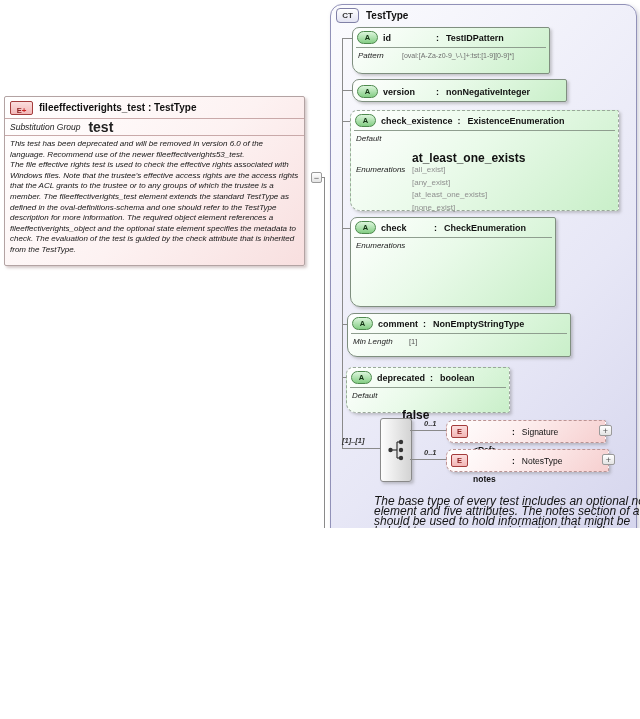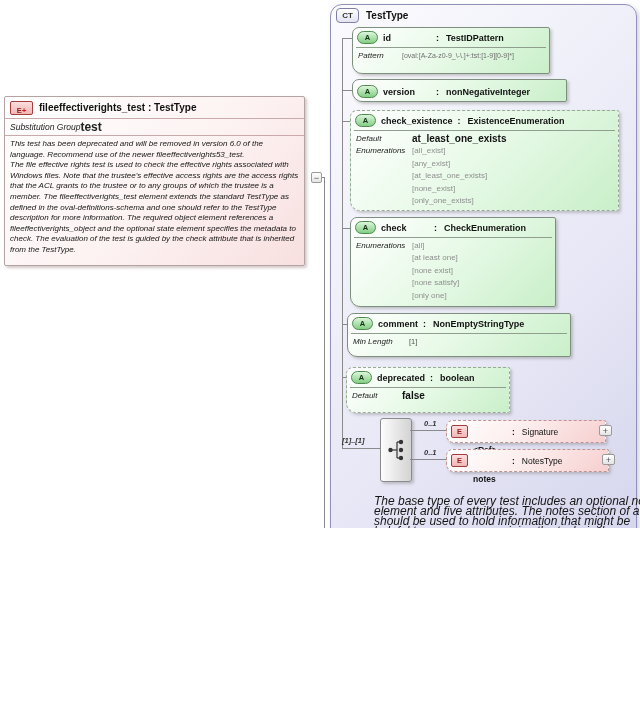--- a/index.html
+++ b/index.html
@@ -29,21 +29,21 @@
            font-size:7.5px;font-weight:bold;color:#143214;
            background:linear-gradient(180deg,#dcf5dc,#84ce84);border:1px solid #4e8a4e;border-radius:7px;}
   .aname{font-weight:bold;font-size:9px;color:#111;min-width:48px;white-space:nowrap;}
   .aname.wide{min-width:0;}
   .colon{font-weight:bold;font-size:9px;color:#111;margin:0 2px 0 0;}
   .atype{font-weight:bold;font-size:9px;color:#111;white-space:nowrap;}
   .attr-details{border-top:1px solid #8f9e8f;margin:0 3px;padding:2px 2px 0 2px;}
   .detail-row{display:flex;align-items:flex-start;}
   .dlabel{flex:0 0 auto;font-style:italic;font-size:8px;color:#222;min-width:56px;line-height:12.4px;}
   .dval{font-size:7.5px;color:#555;line-height:12.4px;white-space:nowrap;}
-  .dval.bold{font-size:10px;font-weight:bold;color:#111;}
+  .dval.bold{font-size:12px;font-weight:bold;color:#111;margin-top:19px;}
   .dval.muted{color:#6f6f6f;font-size:7px;letter-spacing:0;}
   .dlines{font-size:8px;color:#8f8f8f;line-height:12.4px;white-space:pre-line;}
   
   .elem-pink{position:absolute;display:flex;align-items:center;gap:5px;padding:0 4px;
              background:linear-gradient(135deg,#ffffff 0%,#fdeeee 45%,#f6cfcf 100%);
              border:1px solid #9a6f6f;border-radius:7px 2px 2px 8px;
              box-shadow:2px 2px 3px rgba(110,110,110,.35);}
   .elem-pink.optional{border-style:dashed;border-color:#bb9494;}
   .e-badge{flex:0 0 auto;display:inline-block;width:15px;height:11px;line-height:11px;text-align:center;
            font-size:7.5px;font-weight:bold;color:#8c2222;
@@ -69,21 +69,21 @@
             box-sizing:border-box;}
   .elem-box-header{display:flex;align-items:center;gap:6px;padding:3px 5px;height:15px;
                    border-bottom:1px solid #c9a9a9;}
   .ep-badge{flex:0 0 auto;width:21px;height:12px;line-height:12px;text-align:center;
             background:linear-gradient(180deg,#fbdede,#f2b6b6);border:1px solid #a33c3c;border-radius:2px;}
   .ep-badge .e{font-size:7.5px;font-weight:bold;color:#8c2222;}
   .ep-badge .plus{font-size:8px;font-weight:bold;color:#cc2222;}
   .elem-box-title{font-size:10px;font-weight:bold;color:#111;white-space:nowrap;}
   .subst-row{display:flex;align-items:center;padding:2px 5px;height:12px;border-bottom:1px solid #c9a9a9;}
   .subst-label{font-style:italic;font-size:8.5px;color:#222;min-width:67px;}
-  .subst-value{font-size:12px;font-weight:bold;color:#222;}
+  .subst-value{font-size:14px;font-weight:bold;color:#222;margin-left:8px;}
   .elem-desc{padding:3px 5px;font-style:italic;font-size:8px;line-height:10.6px;color:#151515;white-space:pre-line;}
 </style>
 </head>
 <body>
 
 <div id="canvas">
 
   <div class="ct-box"></div>
   <div class="ct-header">
     <span class="ct-badge">CT</span>
@@ -149,25 +149,20 @@
   <div class="attr-box" style="left:350px;top:217px;width:204px;height:88px;">
     <div class="attr-title">
       <span class="a-badge">A</span>
       <span class="aname">check</span>
       <span class="colon">:</span>
       <span class="atype">CheckEnumeration</span>
     </div>
     <div class="attr-details">
       <div class="detail-row">
         <span class="dlabel">Enumerations</span>
-        <span class="dlines">[all]
-[at least one]
-[none exist]
-[none satisfy]
-[only one]</span>
       </div>
     </div>
   </div>
 
   <div class="attr-box" style="left:347px;top:313px;width:222px;height:42px;">
     <div class="attr-title">
       <span class="a-badge">A</span>
       <span class="aname wide">comment</span>
       <span class="colon">:</span>
       <span class="atype">NonEmptyStringType</span>

